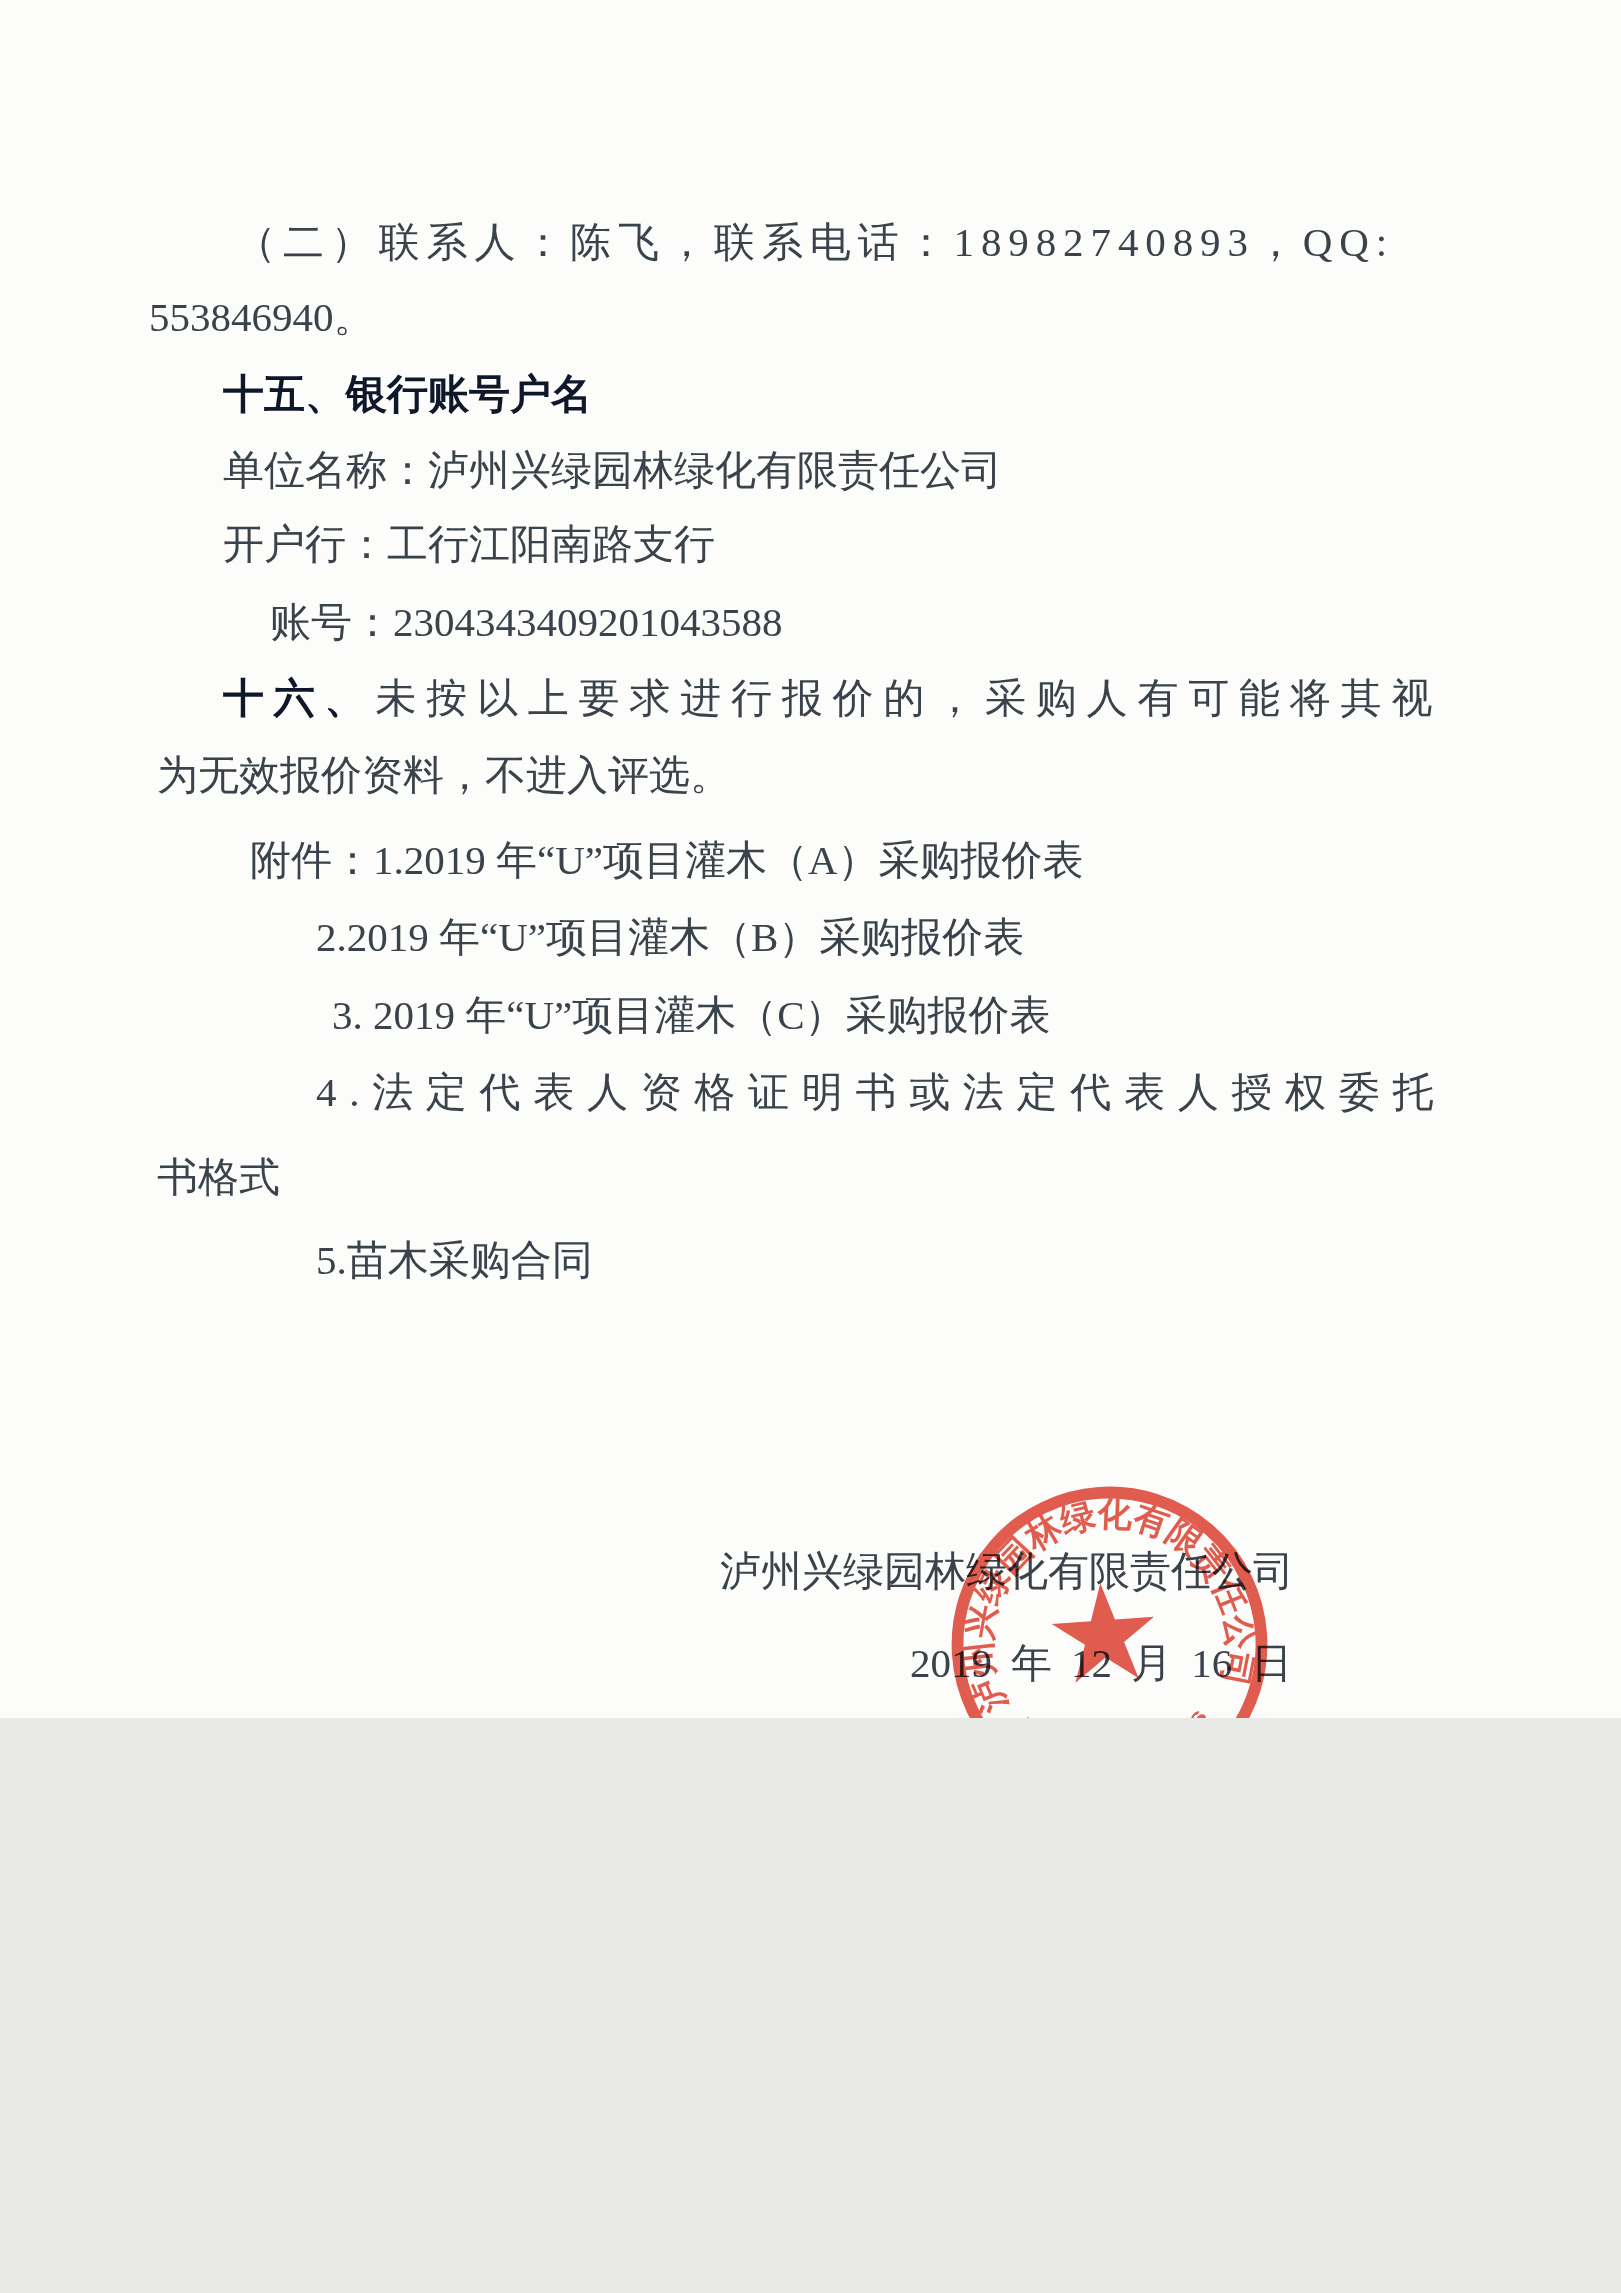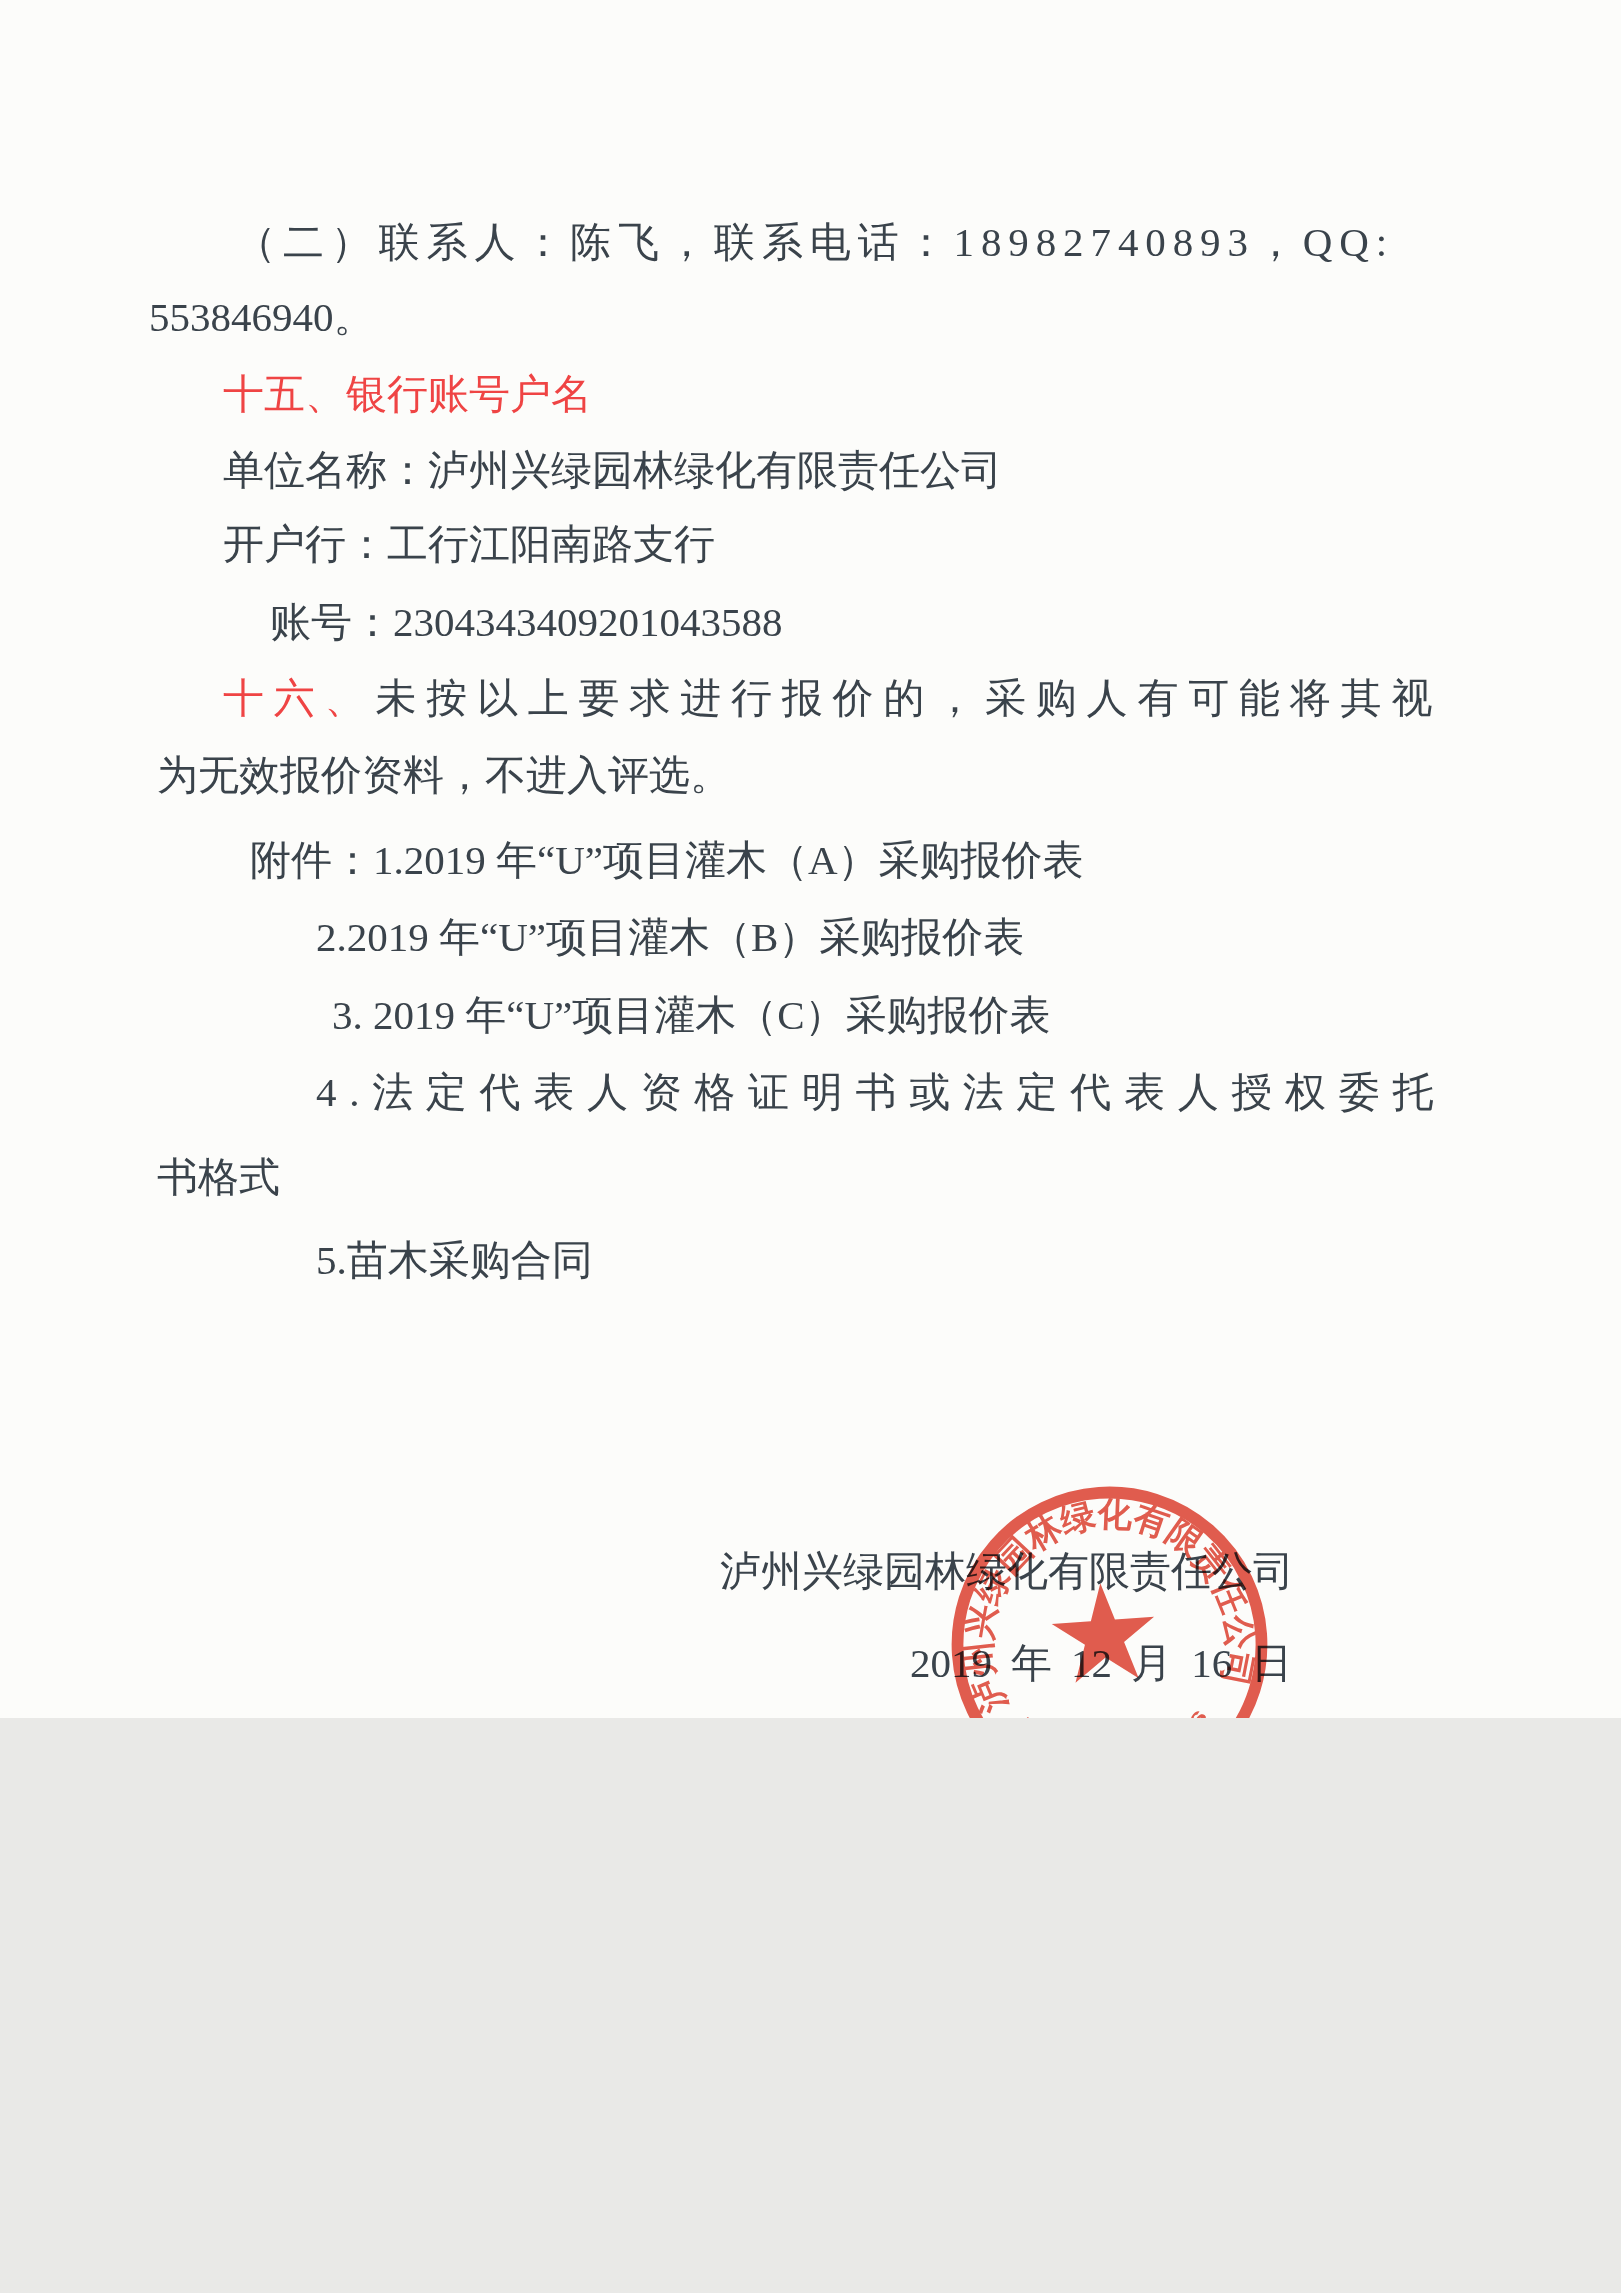--- a/index.html
+++ b/index.html
@@ -14,22 +14,22 @@
   }
   .line{
     position:absolute;
     font-size:41px;
     line-height:1.18;
     white-space:nowrap;
     color:#3a434b;
   }
   .bold-heading{
     font-family:"Liberation Sans","DejaVu Sans",sans-serif;
-    font-weight:normal;
-    color:#ef4444;
+    font-weight:bold;
+    color:#0f172a;
   }
   .justify1{letter-spacing:6.9px;}
   .justify7{letter-spacing:9.8px;}
   .justify12{letter-spacing:12.7px;}
   .date-line{word-spacing:8.8px;}
   .footer{
     position:absolute;
     left:0;top:2082px;width:100%;
     text-align:center;
     font-size:24px;

